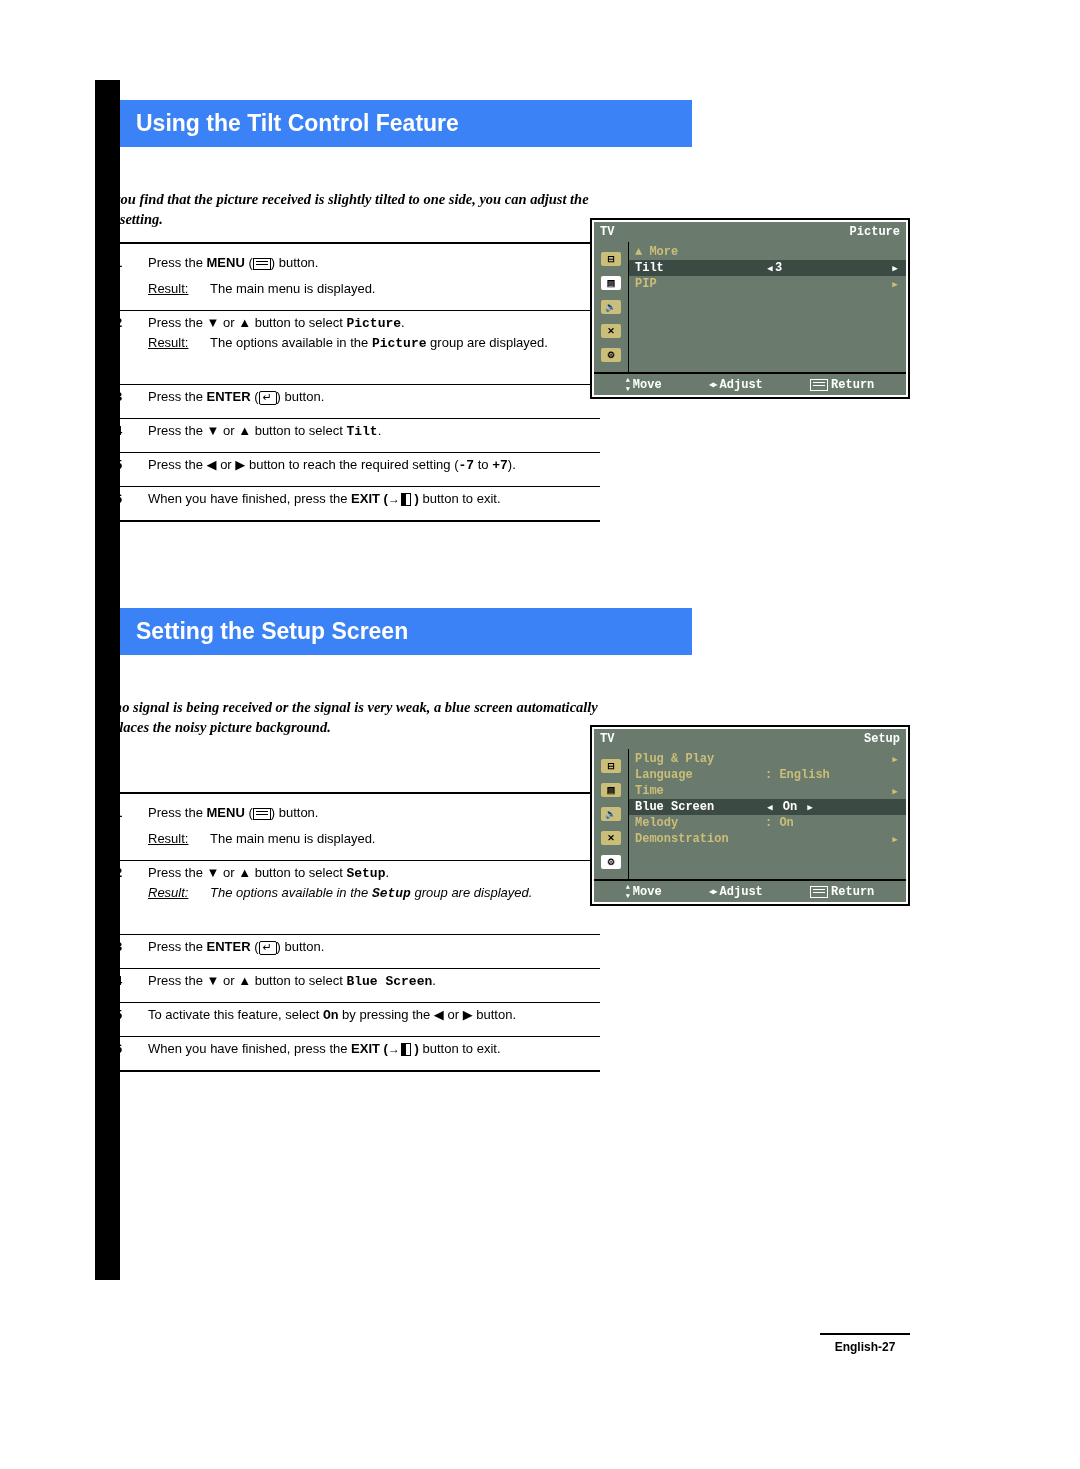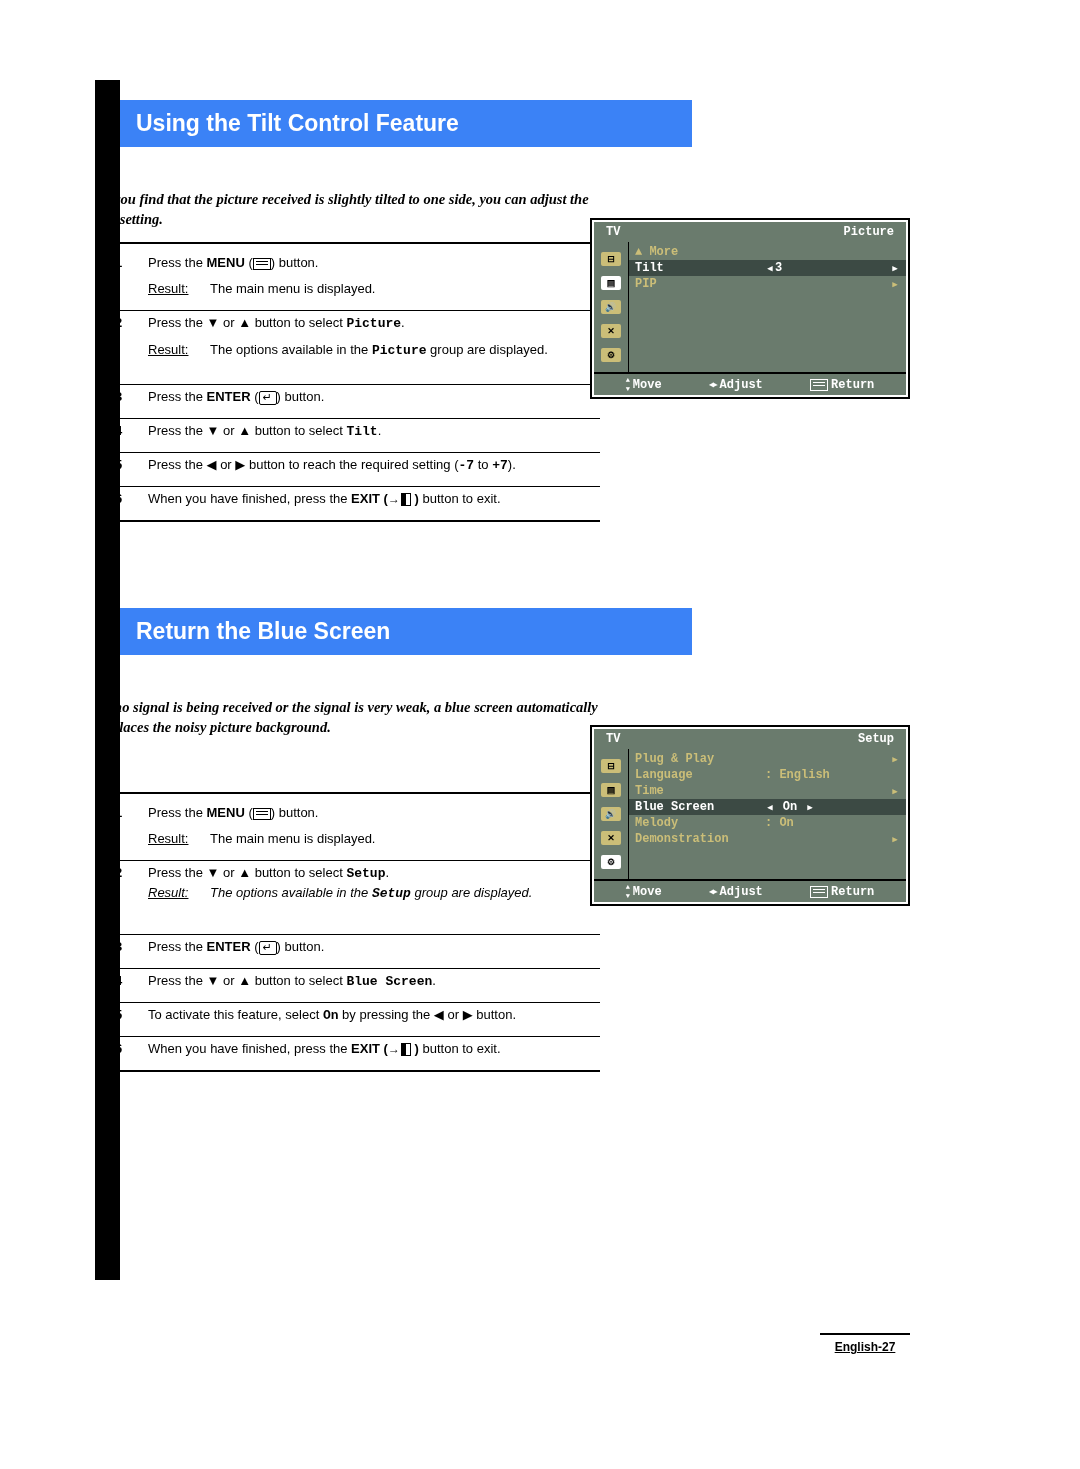--- a/index.html
+++ b/index.html
@@ -101,21 +101,21 @@
     background: #fff;
   }
   .osd-inner {
     background: #000;
   }
   .osd-titlebar {
     background: #6a7b6d;
     color: #fff;
     display: flex;
     justify-content: space-between;
-    padding: 3px 12px;
+    padding: 3px 6px;
     align-items: flex-end;
   }
   .osd-main {
     display: flex;
   }
   .osd-sidebar {
     width: 34px;
     background: #6a7b6d;
     display: flex;
     flex-direction: column;
@@ -161,21 +161,20 @@
   .page-footer {
     position: absolute;
     right: 170px;
     bottom: 115px;
     border-top: 2px solid #000;
     padding-top: 5px;
     font-weight: bold;
     font-size: 12px;
     width: 90px;
     text-align: center;
-    text-decoration: underline;
   }
   .tri-left::before { content: "◀"; font-size: 9px; }
   .tri-right::before { content: "▶"; font-size: 9px; }
   .ud::before { content: "▲"; font-size: 7px; }
   .ud::after { content: "▼"; font-size: 7px; }
   .ud { display:inline-flex; flex-direction:column; line-height:6px; }
   .lr::before { content: "◀▶"; font-size: 8px; letter-spacing: -1px; }
   .menu-ico {
     display:inline-block;width:16px;height:10px;border:1px solid #fff;position:relative;
   }
@@ -225,21 +224,21 @@
   <div class="hr-thick" style="top:242px;"></div>
 
   <div id="s1-steps">
       <div class="step-row" style="top: 254px;">
         <span class="step-num">1</span>
         <div class="step-body">Press the <span class="b">MENU</span> (<span class="ico-menu-b"></span>) button.<div style="margin-top: 7px;"><span class="result-label">Result:</span><span class="result-text">The main menu is displayed.</span></div></div>
       </div>
       <div class="hr-thin" style="top: 310px;"></div>
       <div class="step-row" style="top: 314px;">
         <span class="step-num">2</span>
-        <div class="step-body">Press the ▼ or ▲ button to select <span class="mono">Picture</span>.<div style="margin-top: 7px;"><span class="result-label">Result:</span><span class="result-text">The options available in the <span class="mono">Picture</span> group are displayed.</span></div></div>
+        <div class="step-body">Press the ▼ or ▲ button to select <span class="mono">Picture</span>.<div style=""><span class="result-label">Result:</span><span class="result-text">The options available in the <span class="mono">Picture</span> group are displayed.</span></div></div>
       </div>
       <div class="hr-thin" style="top: 384px;"></div>
       <div class="step-row" style="top: 388px;">
         <span class="step-num">3</span>
         <div class="step-body">Press the <span class="b">ENTER</span> (<span class="ico-enter-b"></span>) button.</div>
       </div>
       <div class="hr-thin" style="top: 418px;"></div>
       <div class="step-row" style="top: 422px;">
         <span class="step-num">4</span>
         <div class="step-body">Press the ▼ or ▲ button to select <span class="mono">Tilt</span>.</div>
@@ -311,21 +310,21 @@
         <span>
               <span class="menu-ico"></span>
               <span>Return</span>
             </span>
       </div>
     </div>
       </div>
   </div>
 
   <div class="heading-bar" style="top:608px;">
-    <span>Return the Blue Screen</span>
+    <span>Setting the Setup Screen</span>
   </div>
 
   <div class="section-intro" style="top:698px;">
     <span>If no signal is being received or the signal is very weak, a blue screen automatically replaces the noisy picture background.</span>
   </div>
   <div class="hr-thick" style="top:792px;"></div>
 
   <div id="s2-steps">
       <div class="step-row" style="top: 804px;">
         <span class="step-num">1</span>

